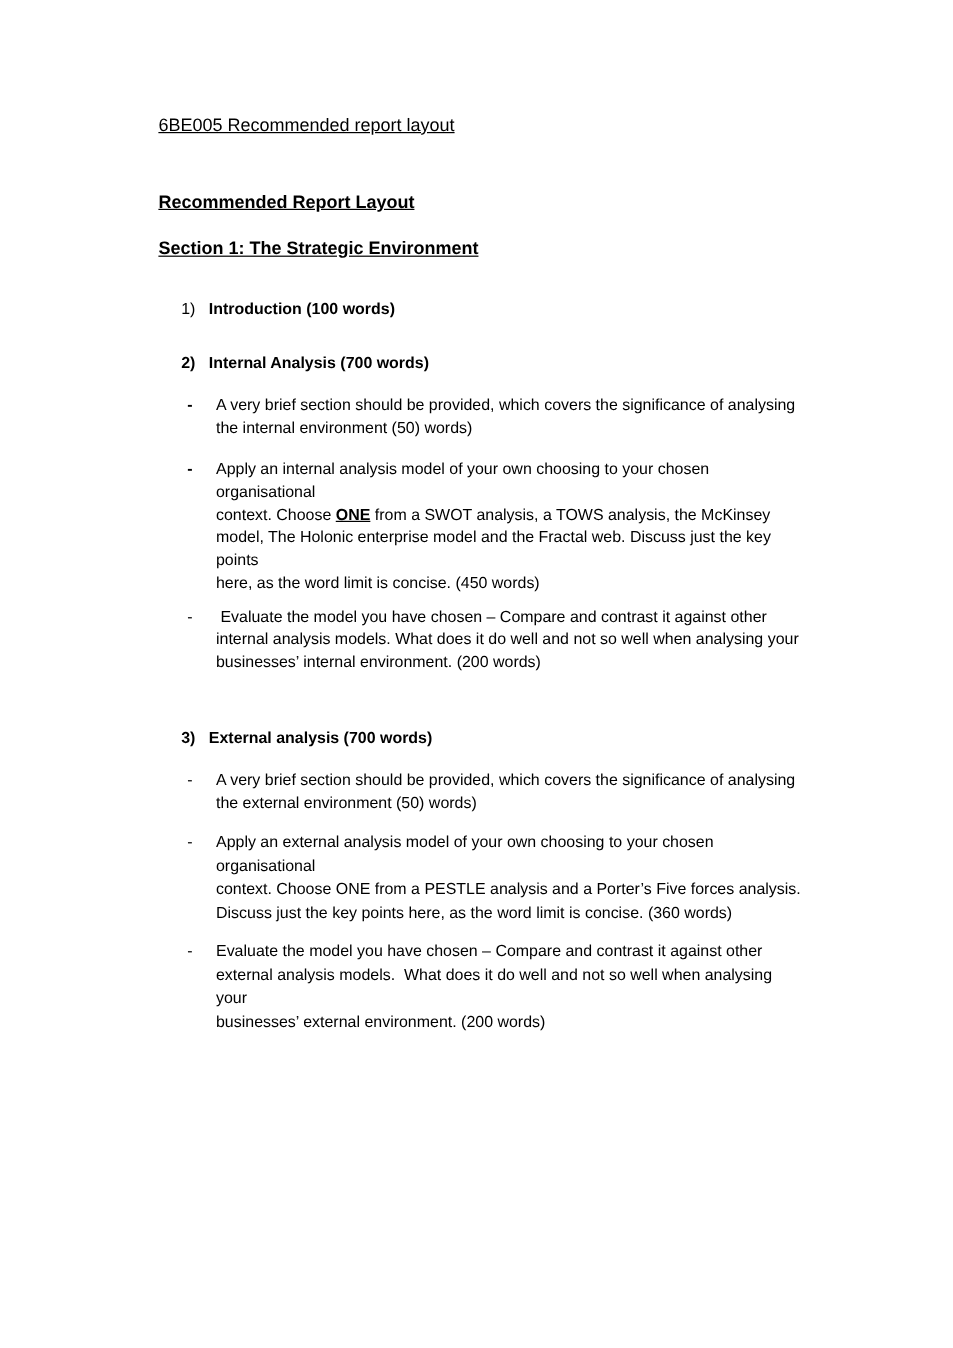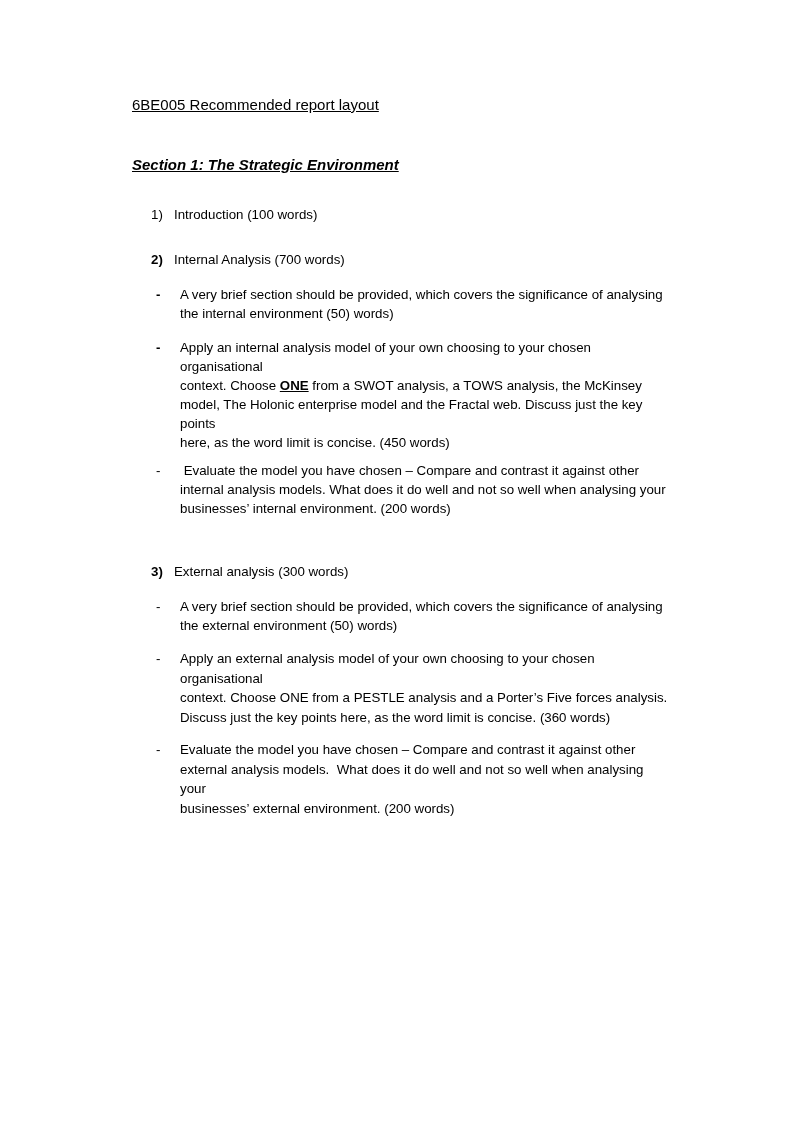--- a/index.html
+++ b/index.html
@@ -28,40 +28,39 @@
     font-weight: 700;
     text-decoration: underline;
   }
   .intro {
     margin-top: 16px;
     font-size: 13.3px;
     line-height: 17.5px;
     white-space: pre-wrap;
   }
   .section-heading {
-    margin-top: 43px;
+    margin-top: 22px;
     font-size: 15px;
     line-height: 17px;
     font-weight: 700;
-    font-style: italic;
     text-decoration: underline;
   }
   .numbered {
     padding-left: 19px;
     font-size: 13.3px;
     line-height: 17px;
     display: flex;
   }
   .numbered .num {
     flex: none;
     width: 23px;
     font-weight: 400;
   }
   .numbered .num.bold { font-weight: 700; }
-  .numbered .ititle { font-weight: 400; }
+  .numbered .ititle { font-weight: 700; }
   .mt33 { margin-top: 33px; }
   .mt28 { margin-top: 28px; }
   .mt45 { margin-top: 45px; }
   .item-body {
     margin-top: 18px;
     padding-left: 19px;
     font-size: 13.3px;
     line-height: 18.5px;
     white-space: pre-wrap;
   }
@@ -82,20 +81,21 @@
   .mt9  { margin-top: 9px; }
   .emph { font-weight: 700; text-decoration: underline; }
 </style>
 </head>
 <body>
 
 <div class="page">
 
   <div class="doc-title">6BE005 Recommended report layout</div>
 
+  <div class="layout-heading">Recommended Report Layout</div>
 
 
   <div class="section-heading">Section 1: The Strategic Environment</div>
 
   <div class="numbered mt33">
     <span class="num">1)</span>
       <span class="ititle">Introduction (100 words)</span>
   </div>
 
   <div class="numbered mt28">
@@ -119,21 +119,21 @@
 
   <div class="bullet mt9">
     <span class="dash">-</span>
     <span class="btext"> Evaluate the model you have chosen – Compare and contrast it against other
 internal analysis models. What does it do well and not so well when analysing your
 businesses’ internal environment. (200 words)</span>
   </div>
 
   <div class="numbered mt45">
     <span class="num bold">3)</span>
-      <span class="ititle">External analysis (300 words)</span>
+      <span class="ititle">External analysis (700 words)</span>
   </div>
 
   <div class="bullet mt17">
     <span class="dash">-</span>
     <span class="btext">A very brief section should be provided, which covers the significance of analysing
 the external environment (50) words)</span>
   </div>
 
   <div class="bullet loose mt14">
     <span class="dash">-</span>

